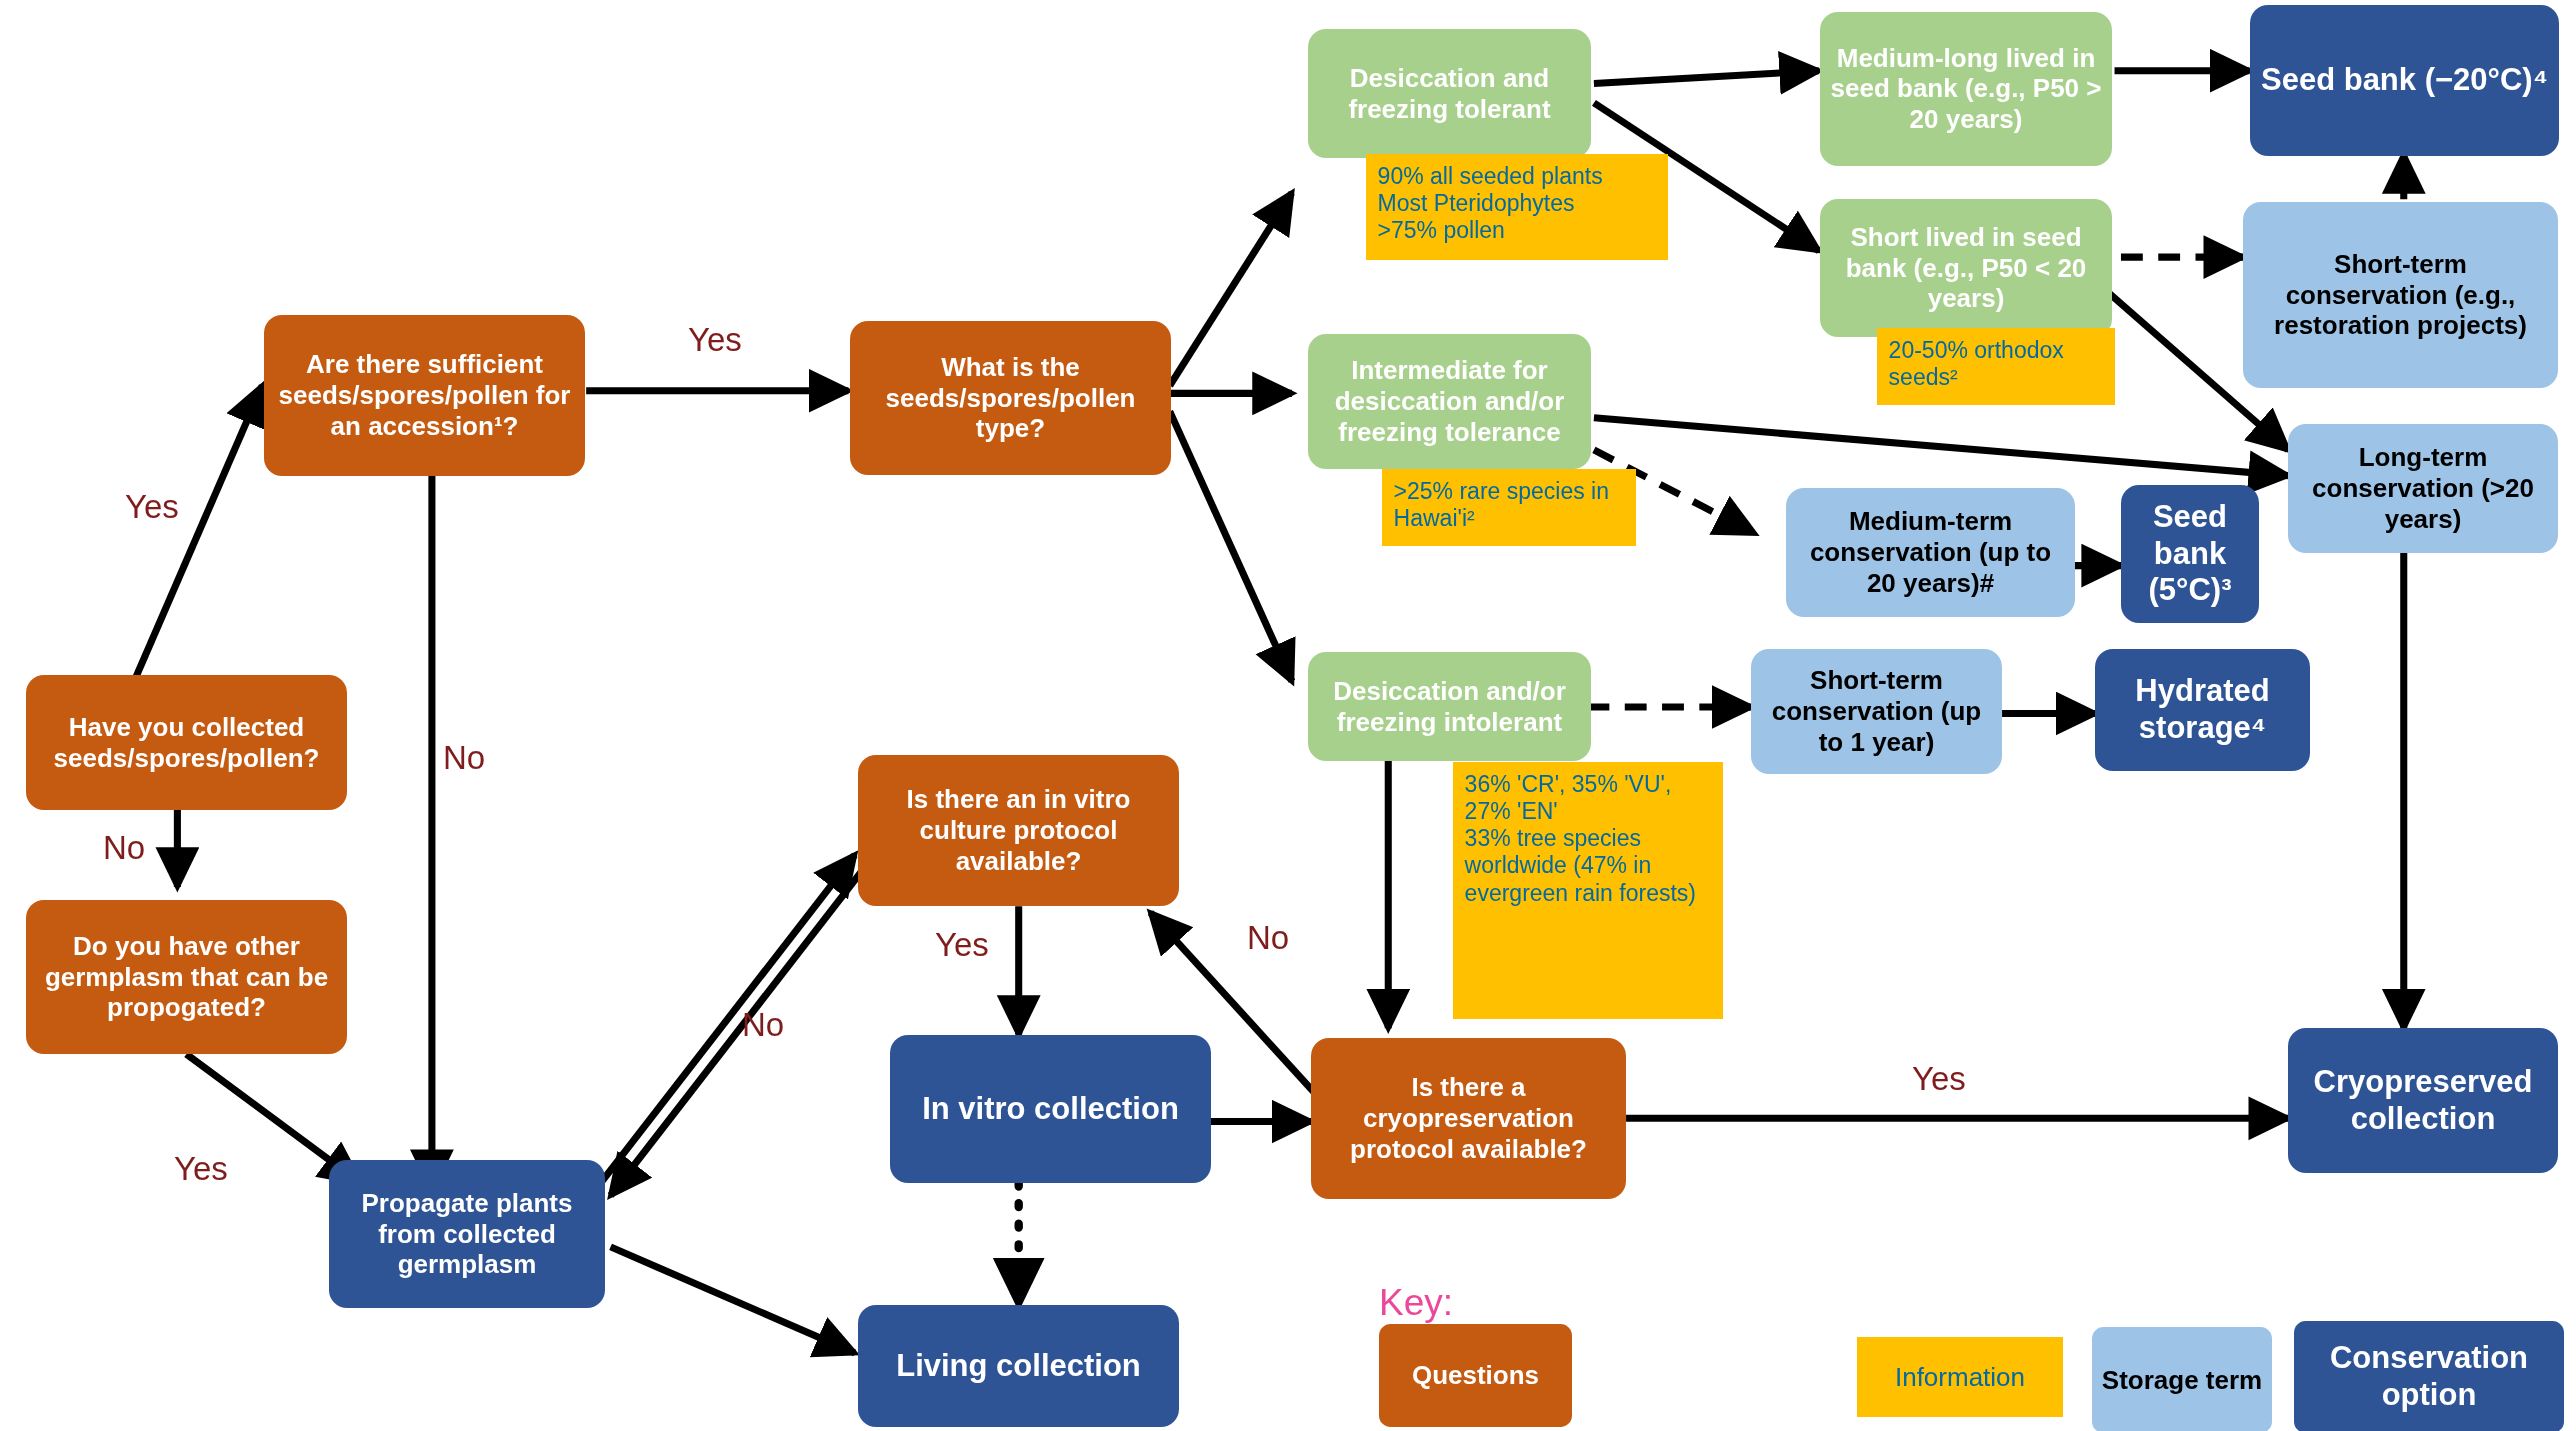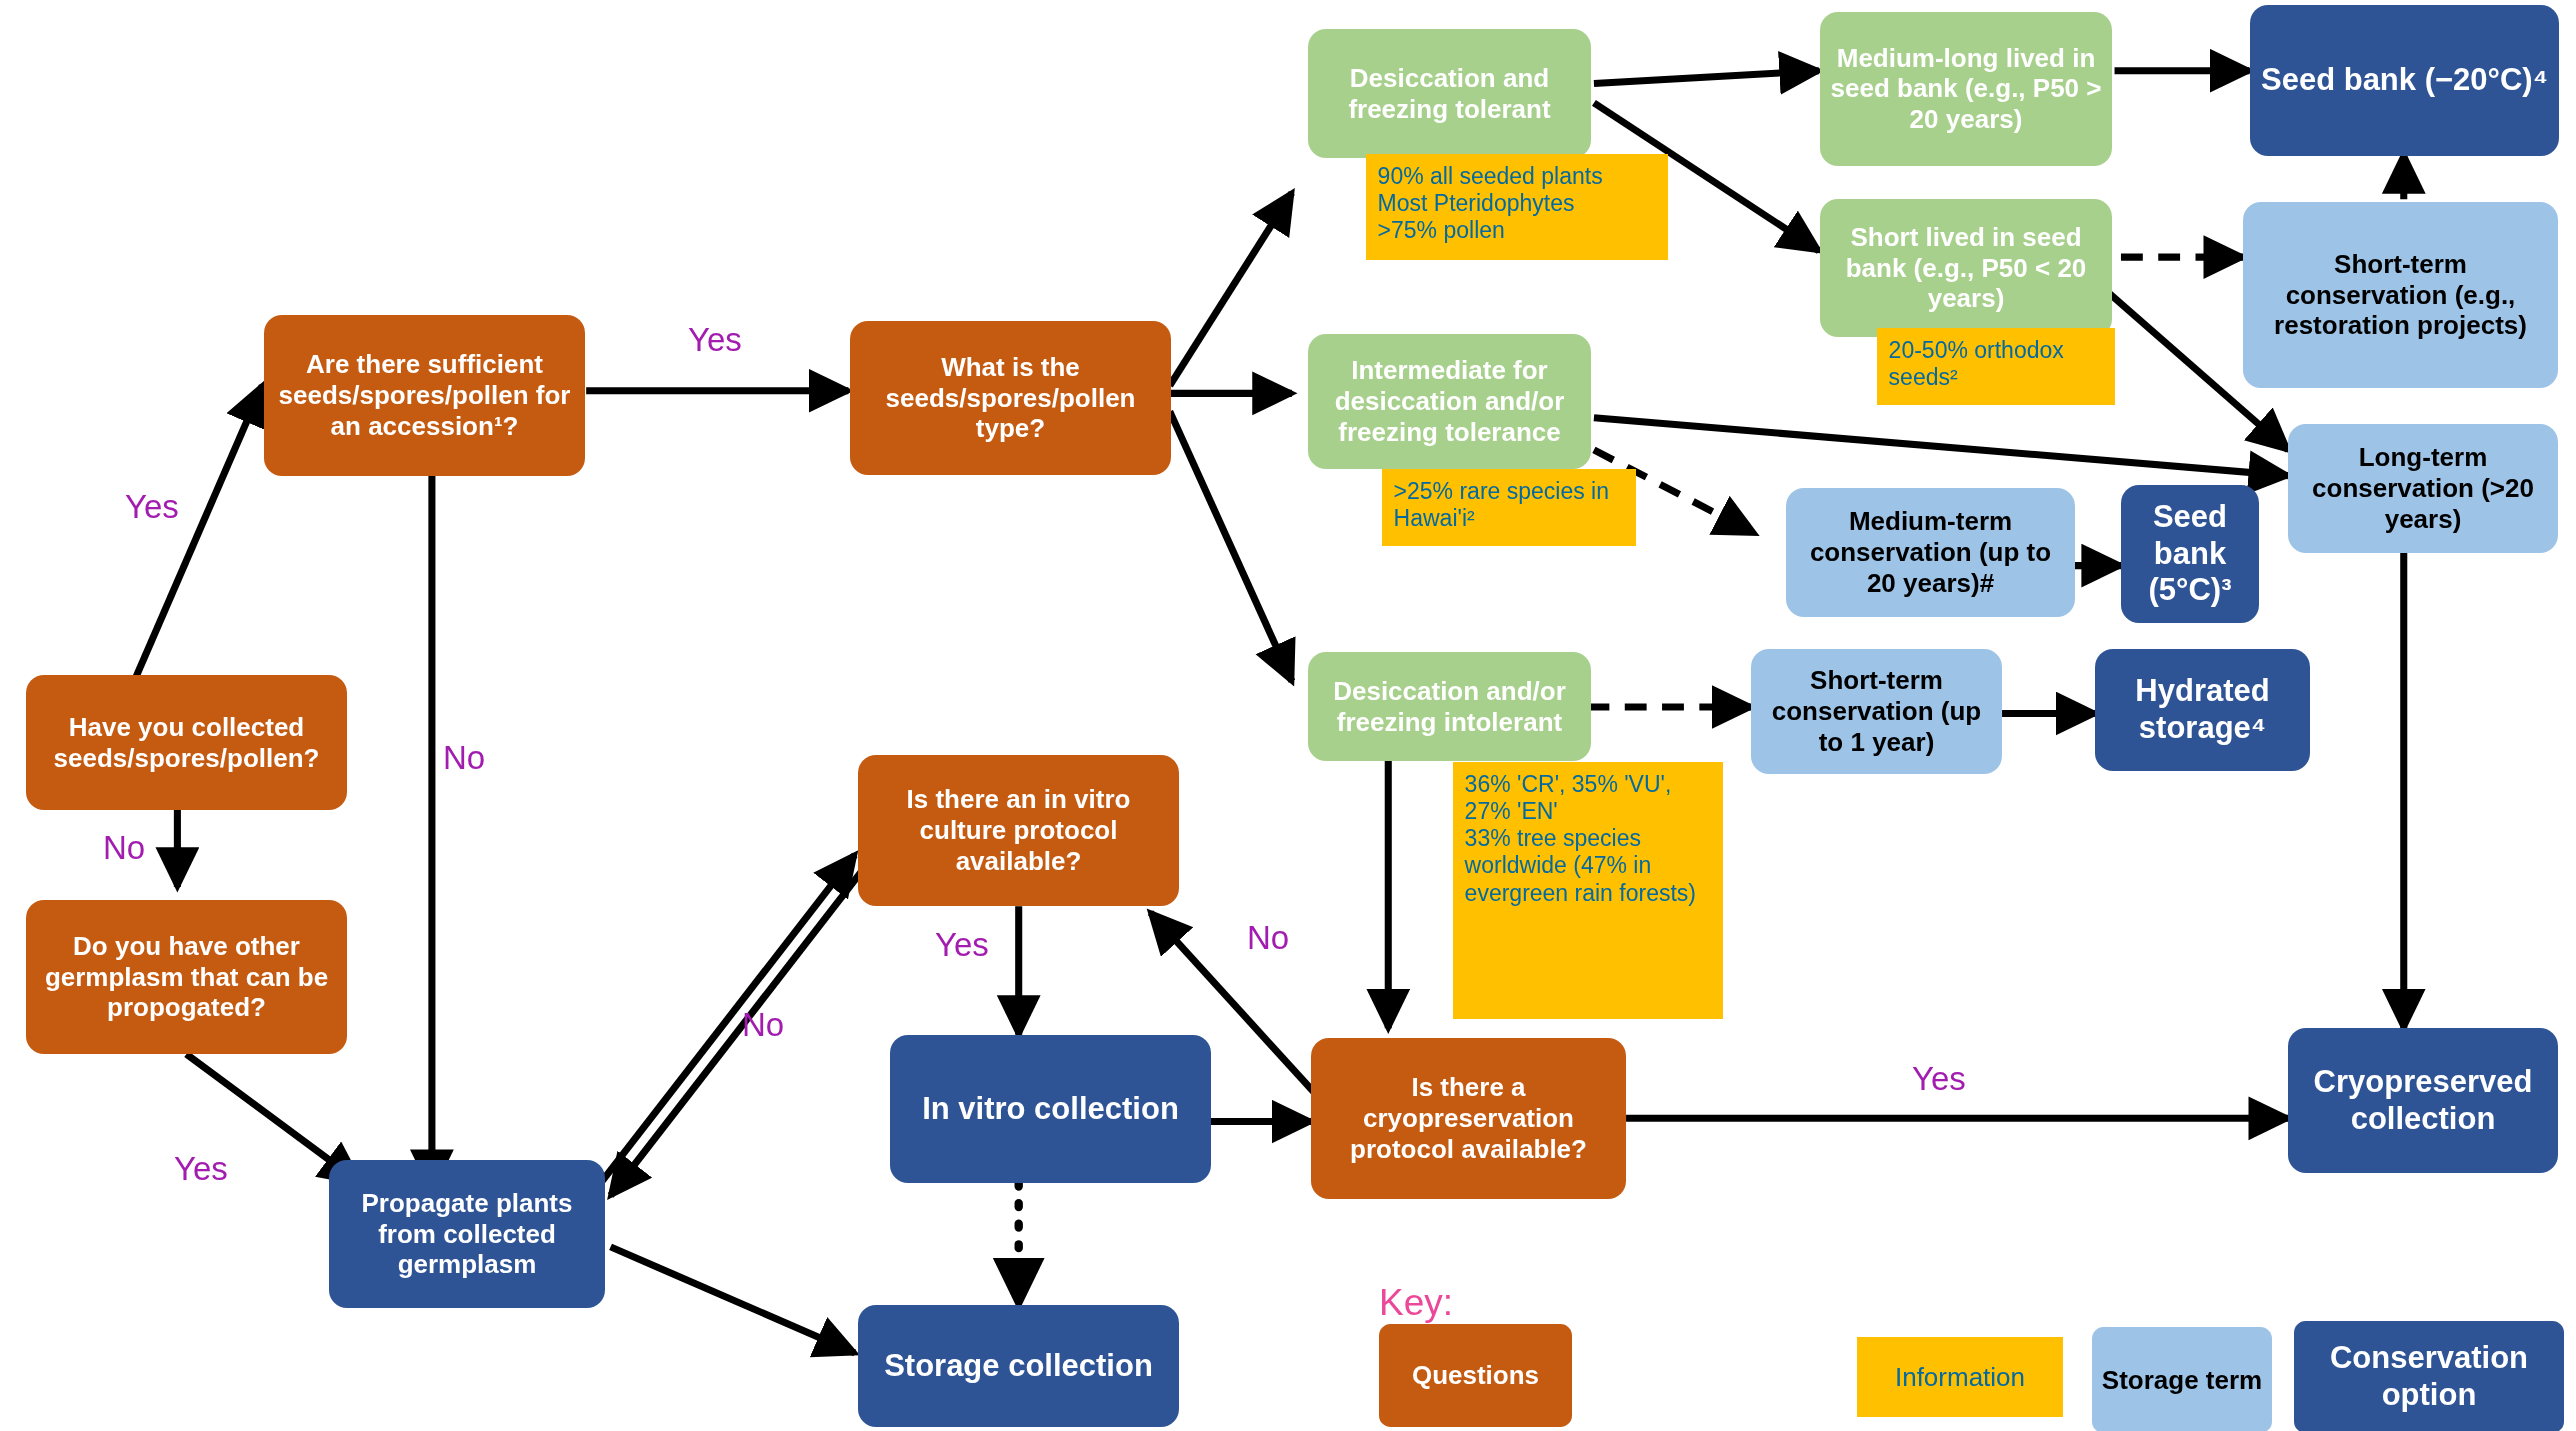--- a/index.html
+++ b/index.html
@@ -8,21 +8,21 @@
   svg#edges{position:absolute;left:0;top:0;width:2576px;height:1432px;pointer-events:none;}
   .node{position:absolute;display:flex;align-items:center;justify-content:center;text-align:center;
         border-radius:18px;box-sizing:border-box;line-height:1.18;font-weight:bold;}
   .node span{display:block;padding:0 9px;}
   .question{background:#C55A11;color:#ffffff;}
   .trait{background:#A8D08D;color:#ffffff;}
   .info{background:#FFC000;color:#0369a1;border-radius:0;font-weight:normal;align-items:flex-start;justify-content:flex-start;text-align:left;}
   .info span{padding:9px 11.6px;}
   .storage{background:#9DC3E6;color:#000000;}
   .conserve{background:#2E5496;color:#ffffff;}
-  .edgelabel{position:absolute;color:#a21caf;font-weight:normal;white-space:nowrap;}
+  .edgelabel{position:absolute;color:#7f1d1d;font-weight:normal;white-space:nowrap;}
   .keytitle{position:absolute;color:#ec4899;font-weight:normal;}
 </style>
 </head>
 <body>
 
 <div id="stage">
 
   <svg id="edges" viewBox="0 0 4008 2228">
     <defs>
       <marker id="ah" markerWidth="7" markerHeight="7" refX="5.6" refY="3.1" orient="auto" markerUnits="strokeWidth">
@@ -194,21 +194,21 @@
 
   <div class="node conserve" style="left:329px;top:1160px;width:276px;height:148px;font-size:26px;">
     <span>Propagate plants from collected germplasm</span>
   </div>
 
   <div class="node conserve" style="left:858px;top:1035px;width:321px;height:148px;font-size:31px;margin-left:32px;">
     <span>In vitro collection</span>
   </div>
 
   <div class="node conserve" style="left:858px;top:1305px;width:321px;height:122px;font-size:31px;">
-    <span>Storage collection</span>
+    <span>Living collection</span>
   </div>
 
   <div class="edgelabel" style="left:125px;top:488px;font-size:33px;">
     <span>Yes</span>
   </div>
   <div class="edgelabel" style="left:103px;top:829px;font-size:33px;">
     <span>No</span>
   </div>
   <div class="edgelabel" style="left:174px;top:1150px;font-size:33px;">
     <span>Yes</span>

